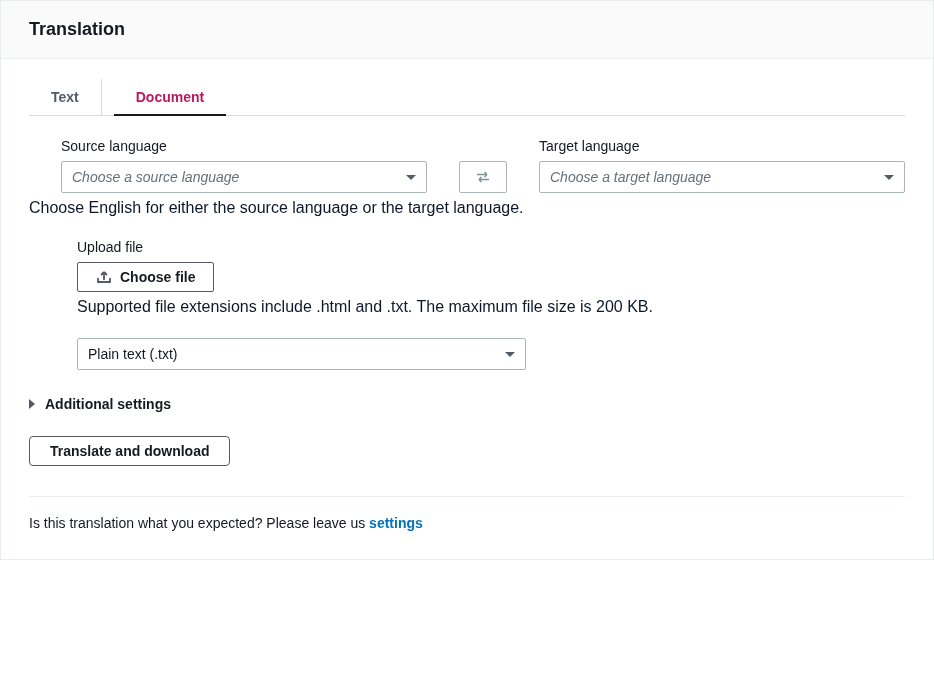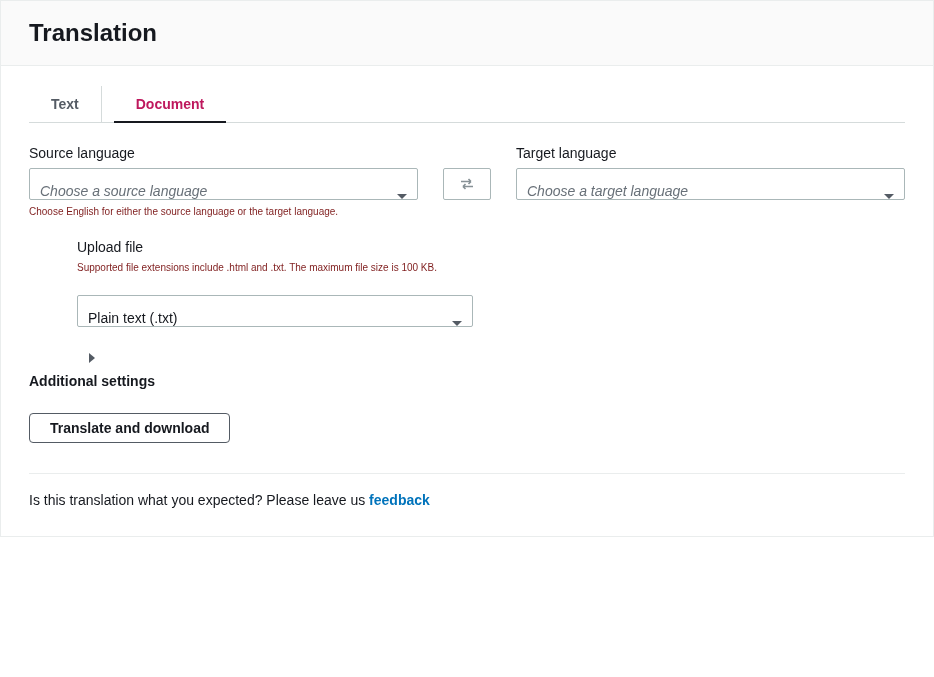--- a/index.html
+++ b/index.html
@@ -16,21 +16,21 @@
     .container {
       width: 934px;
       border: 1px solid #eaeded;
     }
     .header {
       background: #fafafa;
       border-bottom: 1px solid #eaeded;
       padding: 18px 28px;
     }
     .header h1 {
-      font-size: 24px;
+      font-size: 18px;
       font-weight: 700;
       color: #16191f;
     }
     .content {
       padding: 20px 28px 28px 28px;
     }
     .tabs {
       border-bottom: 1px solid #d5dbdb;
       display: flex;
       gap: 12px;
@@ -56,40 +56,41 @@
       position: absolute;
       left: 0;
       right: 0;
       bottom: -1px;
       height: 2px;
       background: #16191f;
     }
     .lang-row {
       display: flex;
       align-items: flex-start;
-      gap: 25px;
+      gap: 32px;
       margin-bottom: 4px;
+      margin-left: 32px;
     }
     .lang-col {
       flex: 1;
     }
     .field-label {
       font-size: 14px;
       color: #16191f;
       margin-bottom: 7px;
       display: block;
     }
     .select {
       width: 100%;
       height: 32px;
       border: 1px solid #aab7b8;
       border-radius: 2px;
       background: #fff;
       display: flex;
-      align-items: flex-end;
+      align-items: center;
       justify-content: space-between;
       padding: 0 10px;
       cursor: pointer;
     }
     .select .placeholder {
       color: #687078;
       font-style: italic;
     }
     .select .value {
       color: #16191f;
@@ -110,54 +111,53 @@
       border: 1px solid #aab7b8;
       border-radius: 2px;
       background: #fff;
       display: flex;
       align-items: center;
       justify-content: center;
       cursor: pointer;
       color: #879196;
     }
     .hint {
-      font-size: 10px;
-      color: #7f1d1d;
+      font-size: 16px;
+      color: #0f172a;
       margin-top: 6px;
     }
     .section {
       margin-top: 22px;
       margin-left: 48px;
     }
     .choose-file-btn {
       display: inline-flex;
       align-items: center;
       gap: 8px;
       border: 1px solid #545b64;
       border-radius: 2px;
       background: #fff;
       padding: 6px 18px;
       font-size: 14px;
       font-weight: 700;
       color: #16191f;
       cursor: pointer;
     }
     .doc-type-select {
-      width: 396px;
+      width: 449px;
     }
     .expander {
       display: inline-flex;
       align-items: center;
       gap: 10px;
       font-size: 14px;
       font-weight: 700;
       color: #16191f;
       cursor: pointer;
       margin-top: 26px;
-      flex-direction: column;
     }
     .caret-right {
       width: 0;
       height: 0;
       border-top: 5px solid transparent;
       border-bottom: 5px solid transparent;
       border-left: 6px solid #545b64;
     }
     .action-btn {
       display: inline-block;
@@ -234,21 +234,28 @@
           <span class="placeholder">Choose a target language</span>
           <span class="caret-down"></span>
         </div>
       </div>
     </div>
 
     <div class="hint">Choose English for either the source language or the target language.</div>
 
     <div class="section">
       <label class="field-label">Upload file</label>
-      <div class="hint">Supported file extensions include .html and .txt. The maximum file size is 100 KB.</div>
+      <button class="choose-file-btn">
+        <svg width="16" height="16" viewBox="0 0 16 16" fill="none" stroke="#545b64" stroke-width="1.8">
+          <path d="M8 11 V3 M8 3 L5 6 M8 3 L11 6"></path>
+          <path d="M2 9 V13 H14 V9"></path>
+        </svg>
+        <span>Choose file</span>
+      </button>
+      <div class="hint">Supported file extensions include .html and .txt. The maximum file size is 200 KB.</div>
     </div>
 
     <div class="section">
       <div class="select doc-type-select">
         <span class="value">Plain text (.txt)</span>
         <span class="caret-down"></span>
       </div>
     </div>
 
     <div class="expander">
@@ -258,17 +265,17 @@
 
     <div>
       <button class="action-btn">
         <span>Translate and download</span>
       </button>
     </div>
 
     <hr class="divider">
 
     <div class="feedback-row">
-      <span>Is this translation what you expected? Please leave us </span><a class="feedback-link">feedback</a>
+      <span>Is this translation what you expected? Please leave us </span><a class="feedback-link">settings</a>
     </div>
 
   </div>
 </div>
 
 </body></html>

